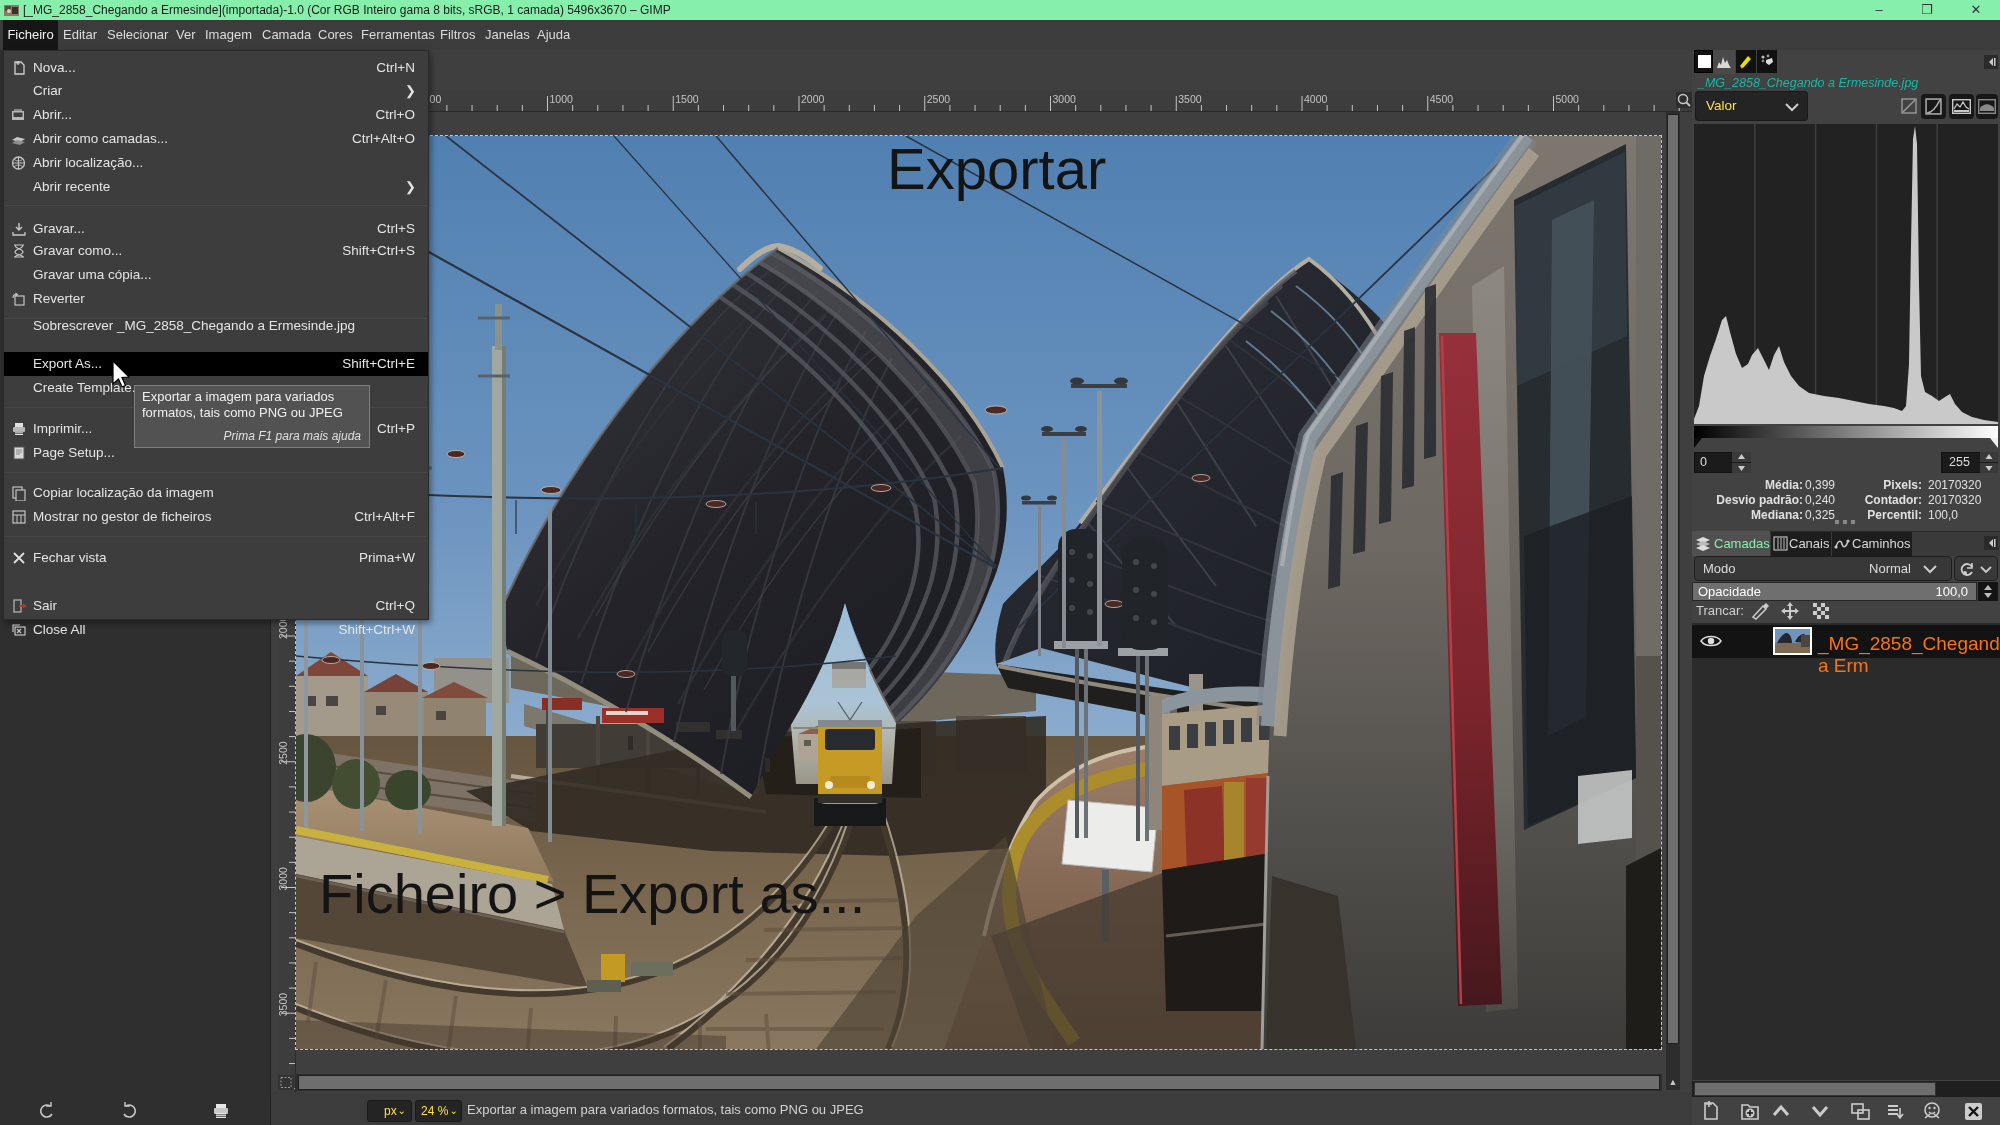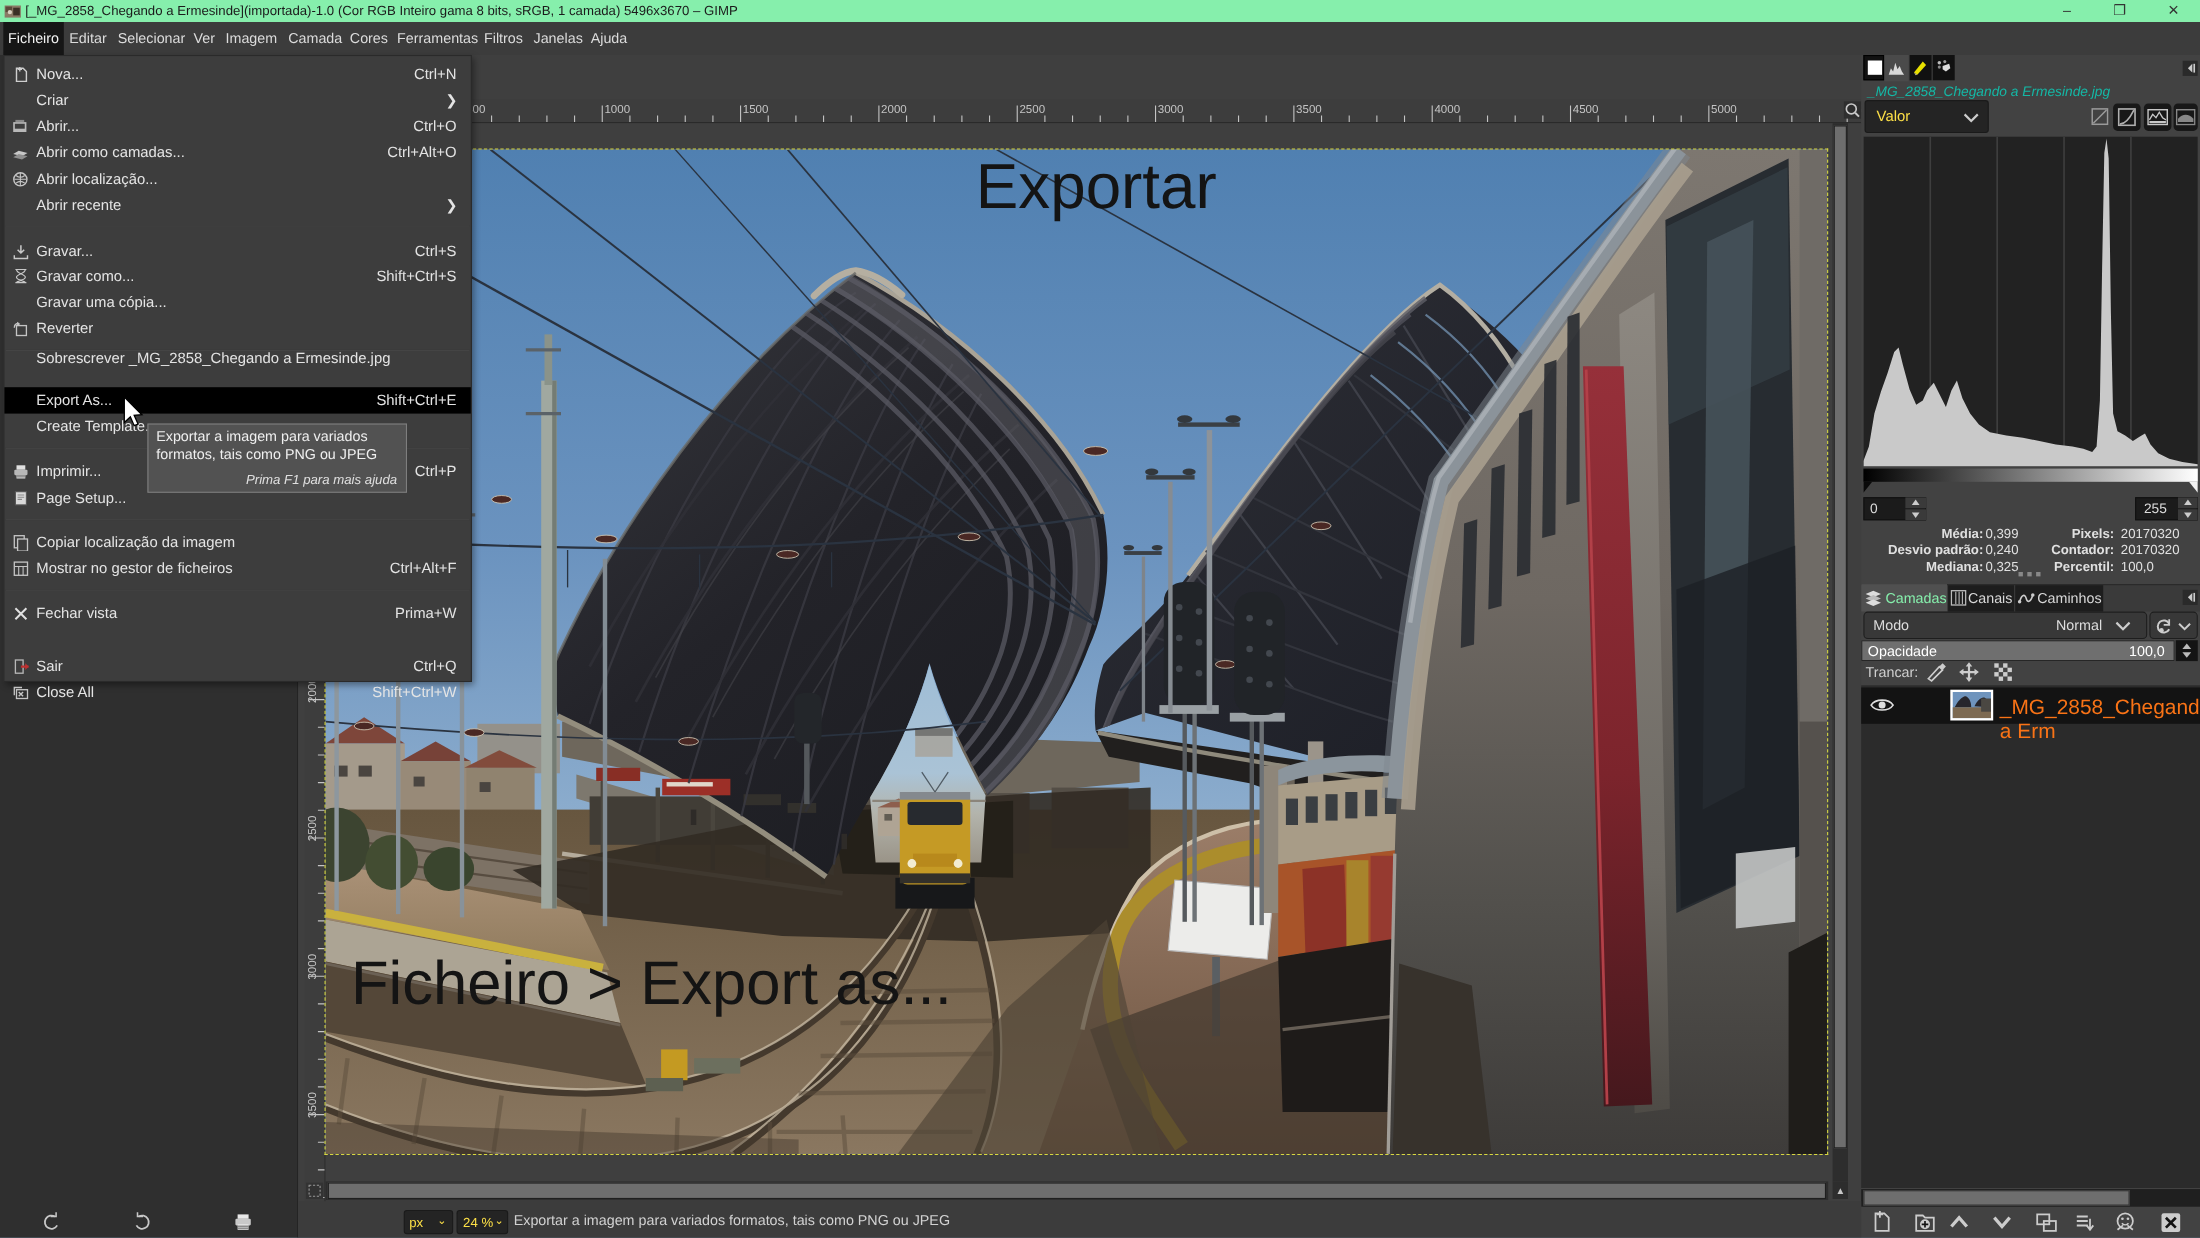--- a/index.html
+++ b/index.html
@@ -890,21 +890,21 @@
           <circle cx="242.5" cy="10" r="1.2" fill="#ccc"></circle>
           <path d="M237 14 c1.5 2 4.5 2 6 0" stroke="#ccc" stroke-width="1.3" fill="none"></path>
           <path d="M233 20 l5-4 M247 20 l-5-4" stroke="#ccc" stroke-width="1.6"></path>
         <rect x="273" y="5" width="17" height="17" rx="2" fill="#ccc"></rect>
           <path d="M277 9 l9 9 M286 9 l-9 9" stroke="#131313" stroke-width="2.4"></path>
       </g>
     </svg>
   </div>
 
   <div id="statusbar" class="abs">
-    <div class="combo" style="left:96px;top:8px;width:45px;height:22px;font-size:12px;line-height:20px;padding-left:4px;">px <span style="position:absolute;right:5px;top:0px;font-size:10px;">⌄</span></div>
+    <div class="combo" style="left:96px;top:8px;width:45px;height:22px;font-size:12px;line-height:20px;padding-left:16px;">px <span style="position:absolute;right:5px;top:0px;font-size:10px;">⌄</span></div>
     <div class="combo" style="left:144px;top:8px;width:47px;height:22px;font-size:12px;line-height:20px;padding-left:5px;">24 % <span style="position:absolute;right:3px;top:0px;font-size:10px;">⌄</span></div>
     <div class="abs" style="left:196px;top:10px;font-size:13px;color:#d2d2d2;">Exportar a imagem para variados formatos, tais como PNG ou JPEG</div>
   </div>
 
   <svg class="abs" style="left:36px;top:1102px;z-index:5" width="200" height="18" viewBox="0 0 200 18">
     <g stroke="#c8c8c8" stroke-width="1.6" fill="none">
       <path d="M14 4 A6 6 0 1 0 16 12"></path>
         <path d="M10 4 L15 4 L15 -1" stroke-width="1.4"></path>
       <path d="M90 4 A6 6 0 1 1 88 12"></path>
         <path d="M94 4 L89 4 L89 -1" stroke-width="1.4"></path>

